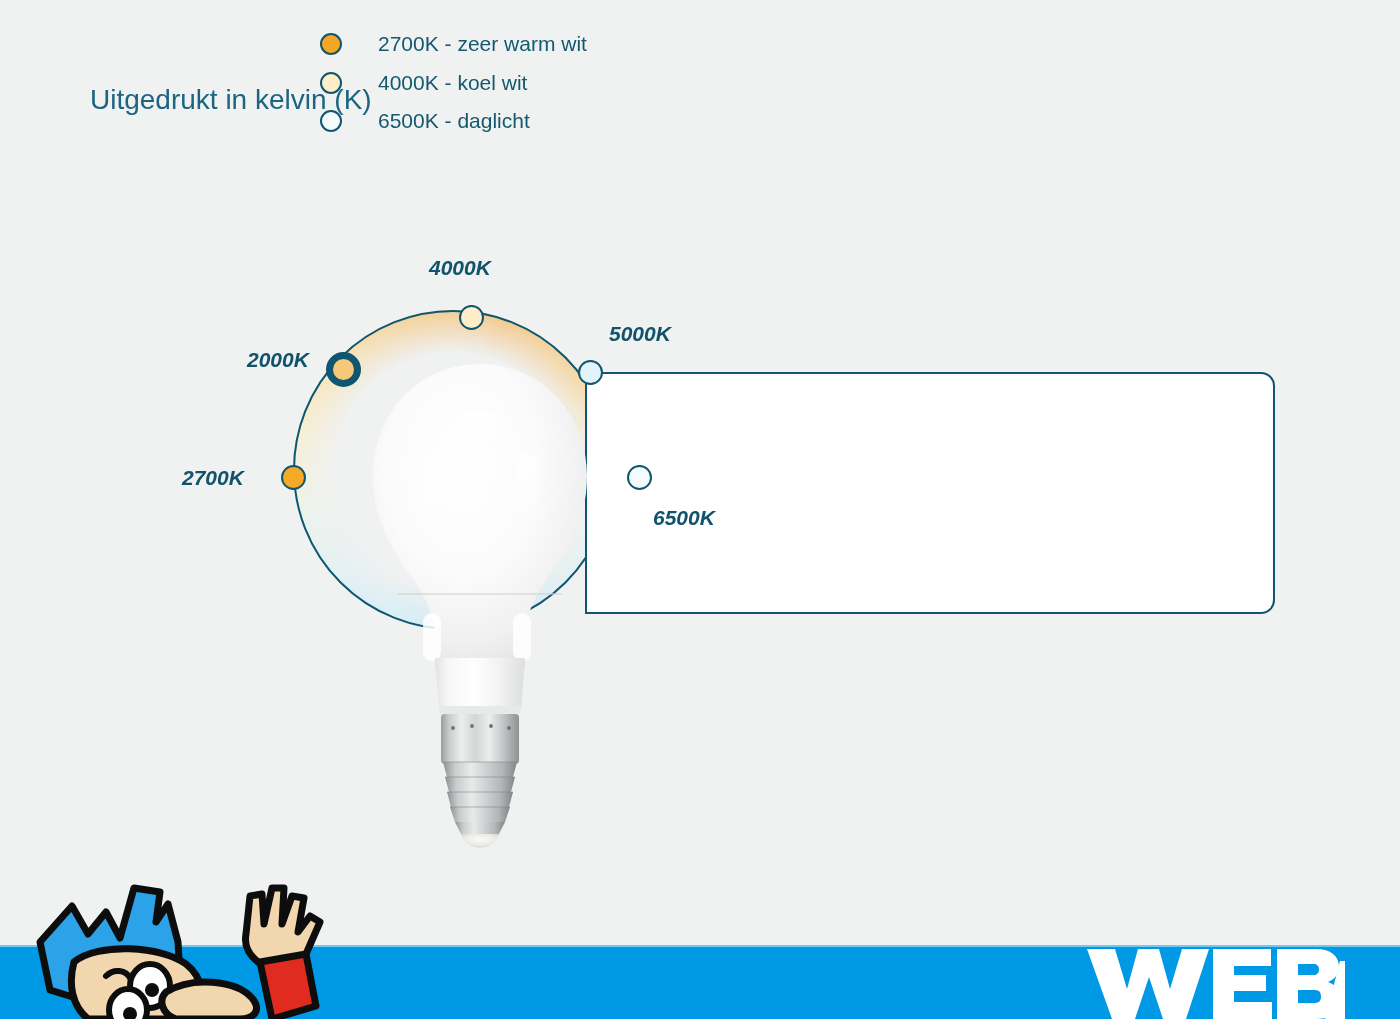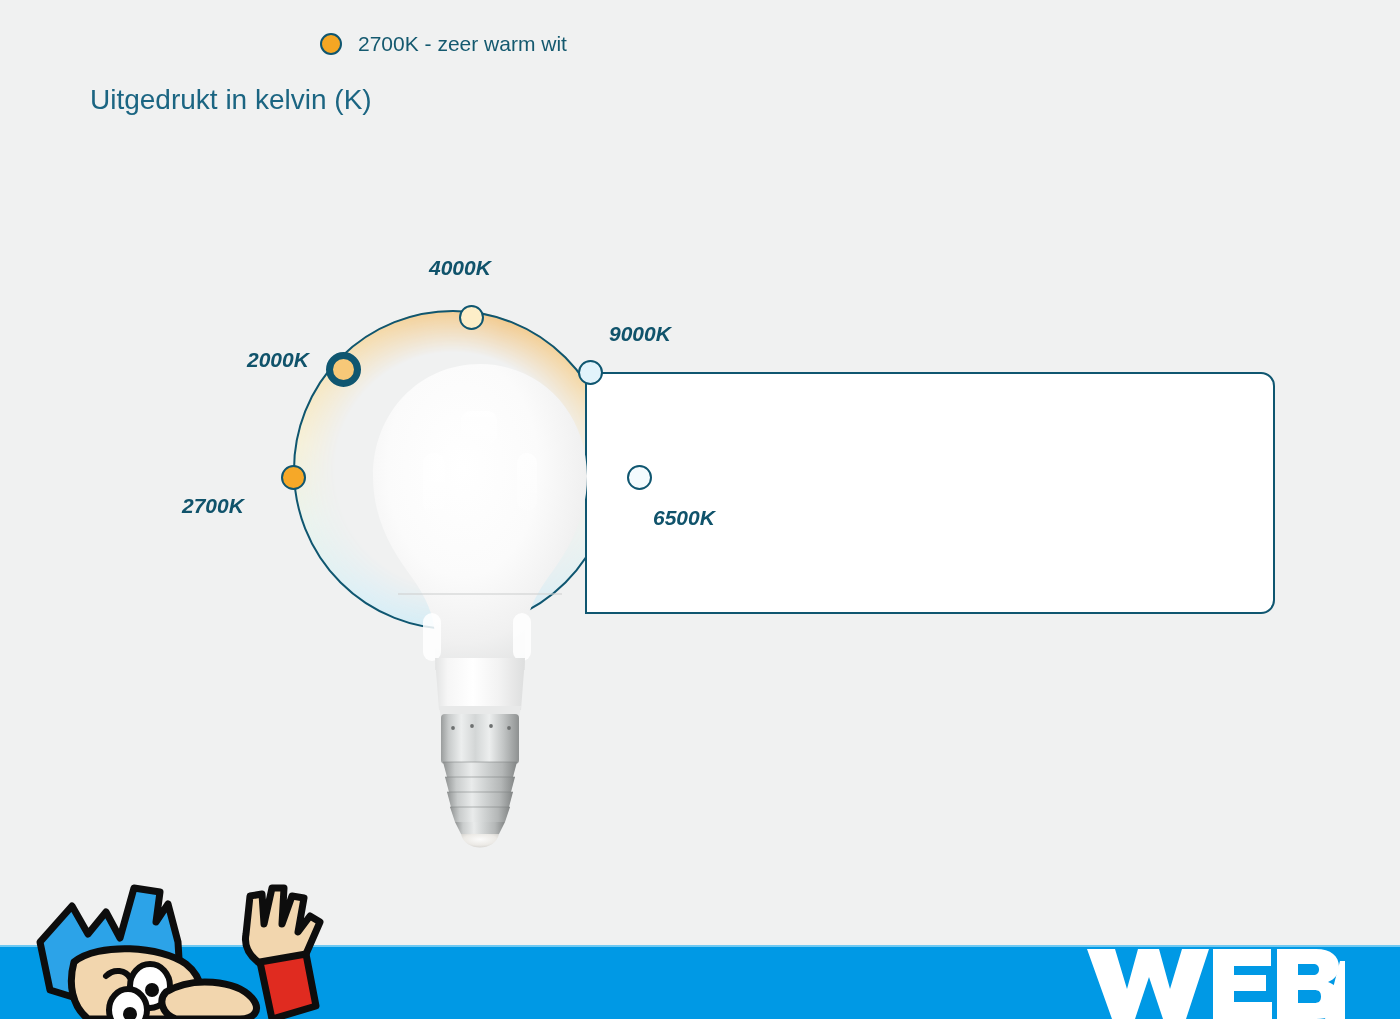--- a/index.html
+++ b/index.html
@@ -140,20 +140,21 @@
   #legend-list {
     position: absolute;
     left: 320px;
     top: 25px;
     z-index: 5;
   }
   .legend-row {
     display: flex;
     align-items: center;
     height: 38.5px;
+    gap: 20px;
   }
   .legend-dot {
     width: 22px;
     height: 22px;
     border-radius: 50%;
     border: 2.4px solid #0f5670;
     box-sizing: border-box;
     flex: 0 0 auto;
     margin-right: 16px;
   }
@@ -217,24 +218,24 @@
     <div id="ring-glow"></div>
     <div id="ring-stroke"></div>
   </div>
 
   <div class="node" style="left:281px; top:465px; background:#f6a828;"></div>
   <div class="node highlight" style="left:326px; top:352px; background:#f7c878;"></div>
   <div class="node" style="left:459px; top:305px; background:#fdeec8;"></div>
   <div class="node" style="left:578px; top:360px; background:#e2f3fb;"></div>
   <div class="node" style="left:627px; top:465px; background:#f4fbfe;"></div>
 
-  <div class="arc-label" style="left:182px; top:466px;margin-top:28px;">2700K</div>
+  <div class="arc-label" style="left:182px; top:466px;">2700K</div>
   <div class="arc-label" style="left:247px; top:348px;">2000K</div>
   <div class="arc-label" style="left:429px; top:256px;">4000K</div>
-  <div class="arc-label" style="left:609px; top:322px;">9000K</div>
+  <div class="arc-label" style="left:609px; top:322px;">5000K</div>
   <div class="arc-label" style="left:653px; top:466px;margin-top:40px;">6500K</div>
 
   <svg id="bulb" viewBox="0 0 230 500" xmlns="http://www.w3.org/2000/svg">
     <defs>
       <radialGradient id="glassGrad" cx="42%" cy="34%" r="68%">
         <stop offset="0%" stop-color="#ffffff"></stop>
         <stop offset="52%" stop-color="#fbfbfb"></stop>
         <stop offset="84%" stop-color="#f0f0f0"></stop>
         <stop offset="100%" stop-color="#e4e5e5"></stop>
       </radialGradient>
@@ -312,20 +313,28 @@
     <path d="M85 449 L145 449" stroke="#7d8080" stroke-width="1" opacity="0.55"></path>
 
     <path d="M96 476 C 100 494, 130 494, 134 476 Z" fill="url(#tipGrad)"></path>
   </svg>
 
   <div id="legend-list">
     <div class="legend-row">
       <span class="legend-dot" style="background:#f5a623;"></span>
       <span class="legend-text">2700K - zeer warm wit</span>
     </div>
+    <div class="legend-row">
+      <span class="legend-dot" style="background:#fdeec8;"></span>
+      <span class="legend-text">4000K - koel wit</span>
+    </div>
+    <div class="legend-row">
+      <span class="legend-dot" style="background:#f6fcfe;"></span>
+      <span class="legend-text">6500K - daglicht</span>
+    </div>
   </div>
 </div>
 
 <div id="footer">
   <div id="footer-top-line"></div>
 </div>
 
 <svg id="weba-logo" viewBox="0 0 260 86" xmlns="http://www.w3.org/2000/svg">
   <g fill="#ffffff">
 

